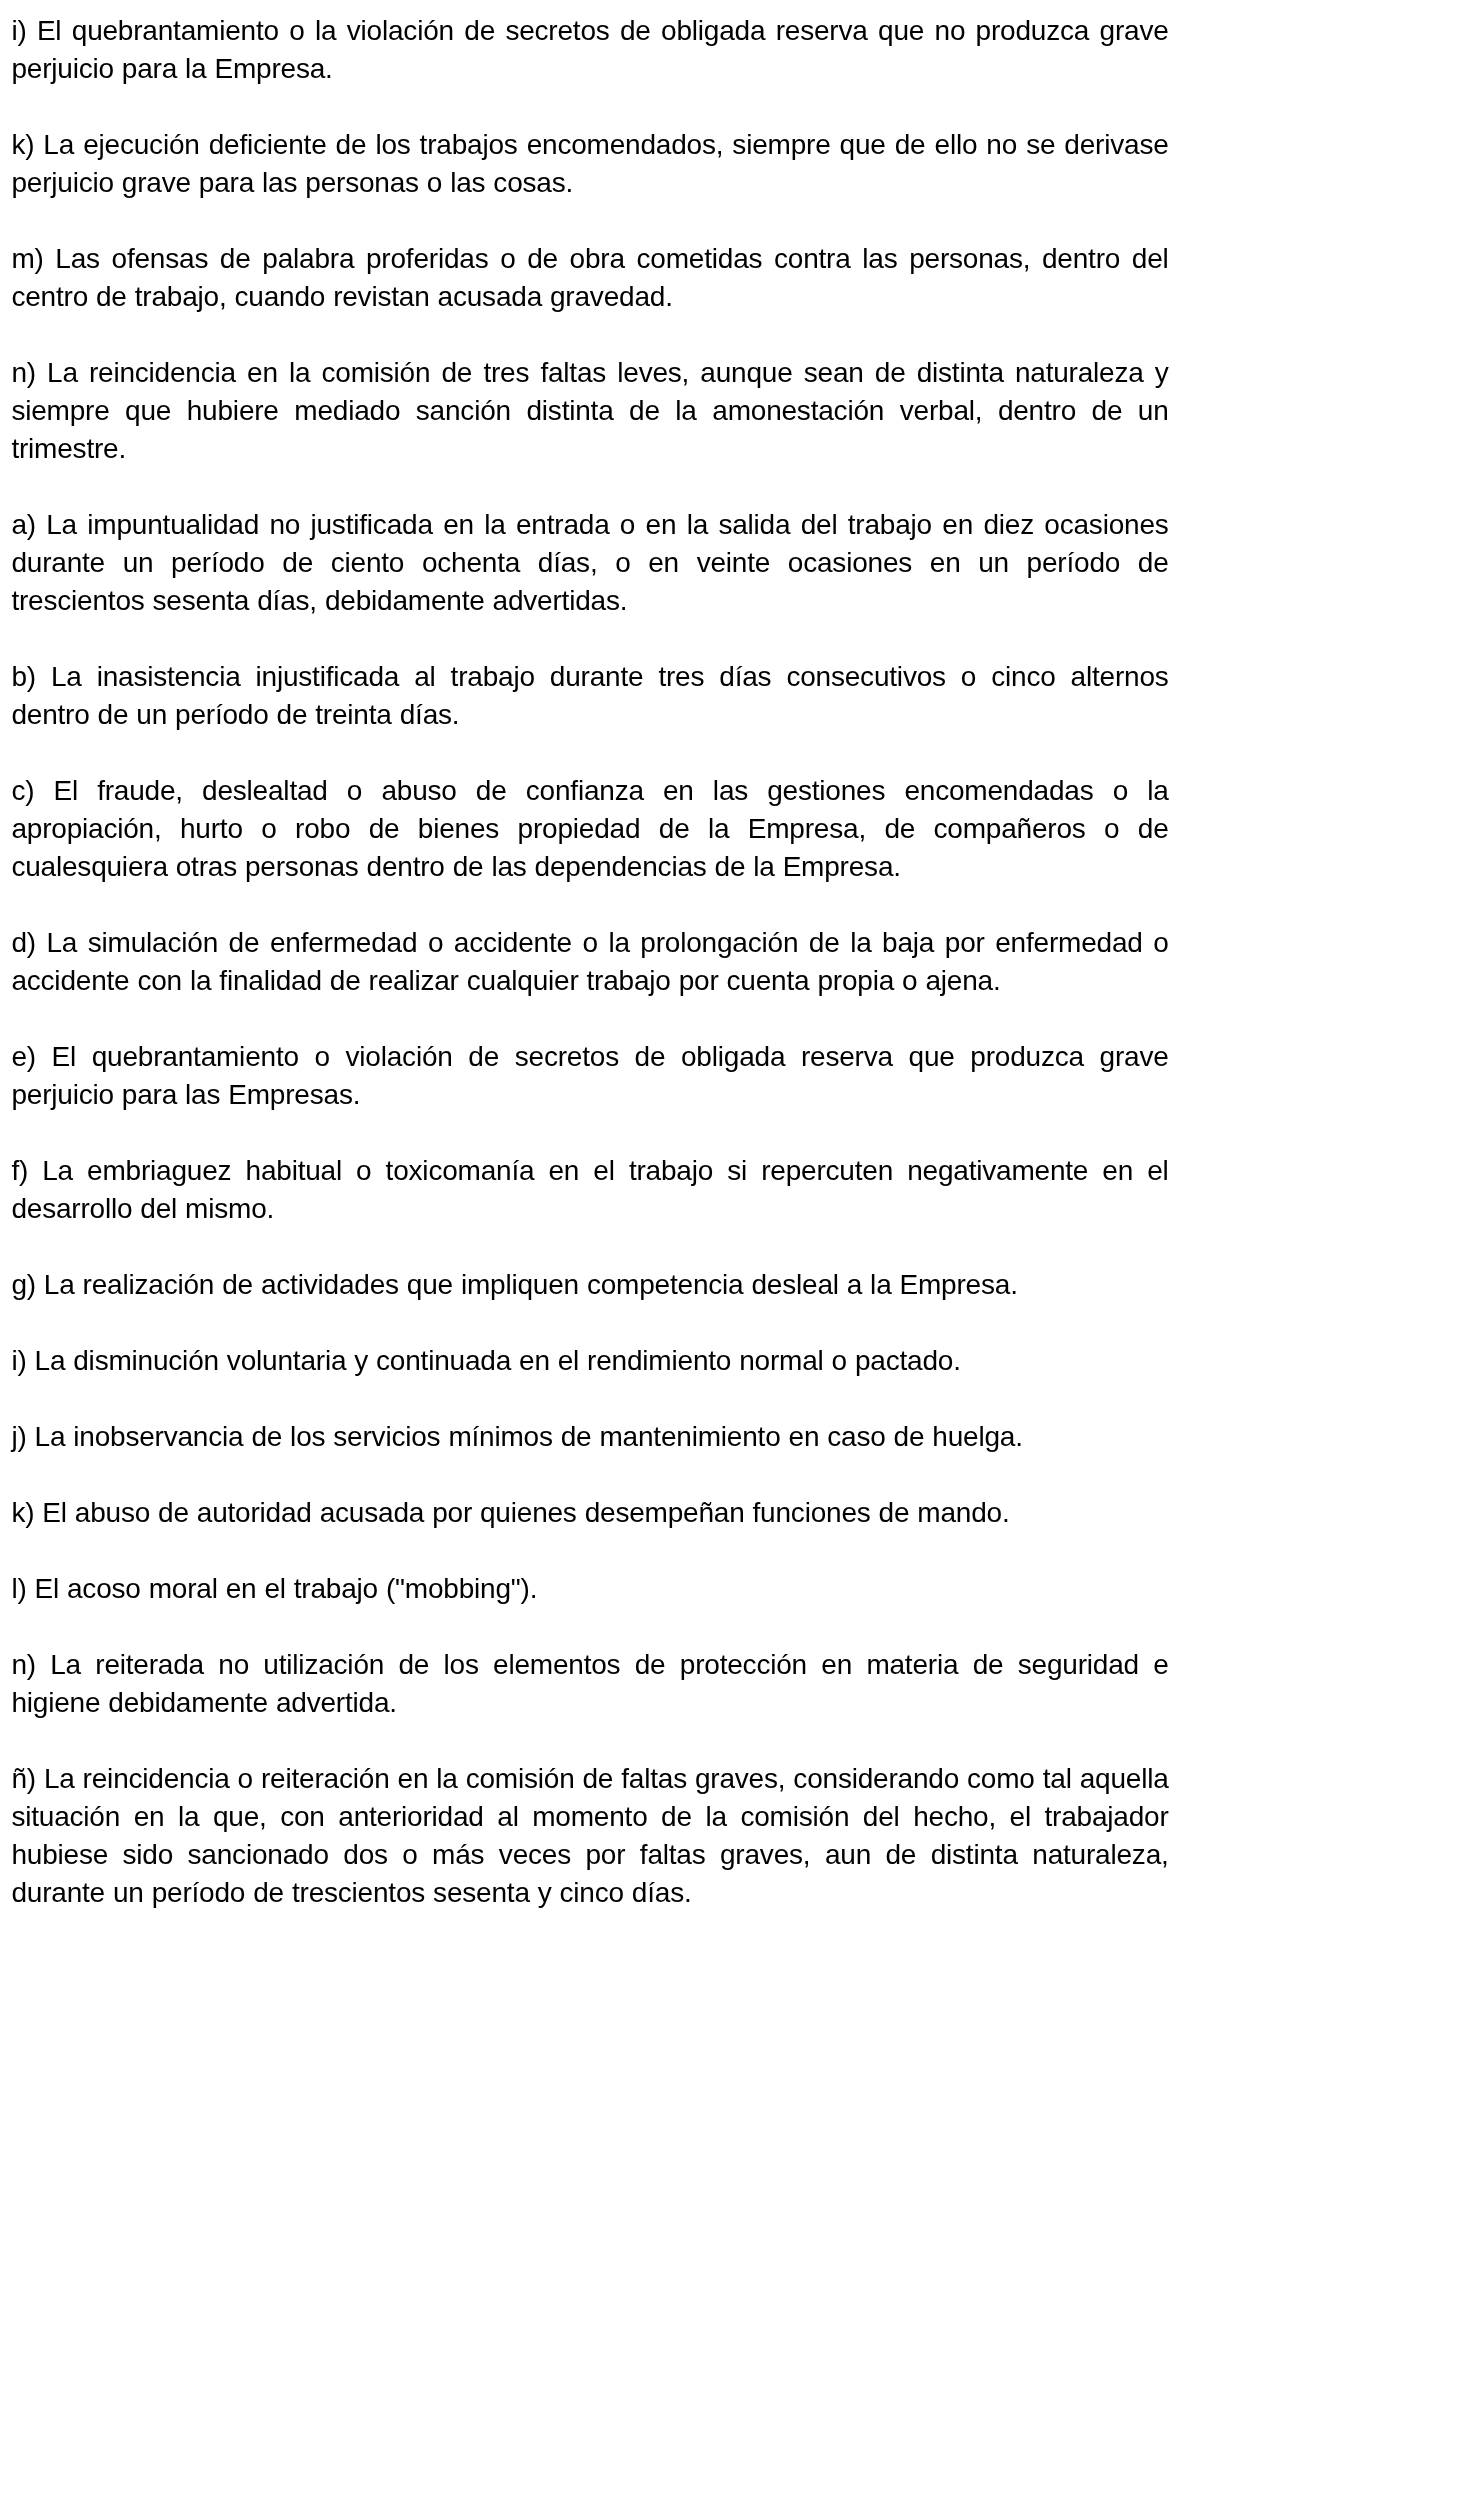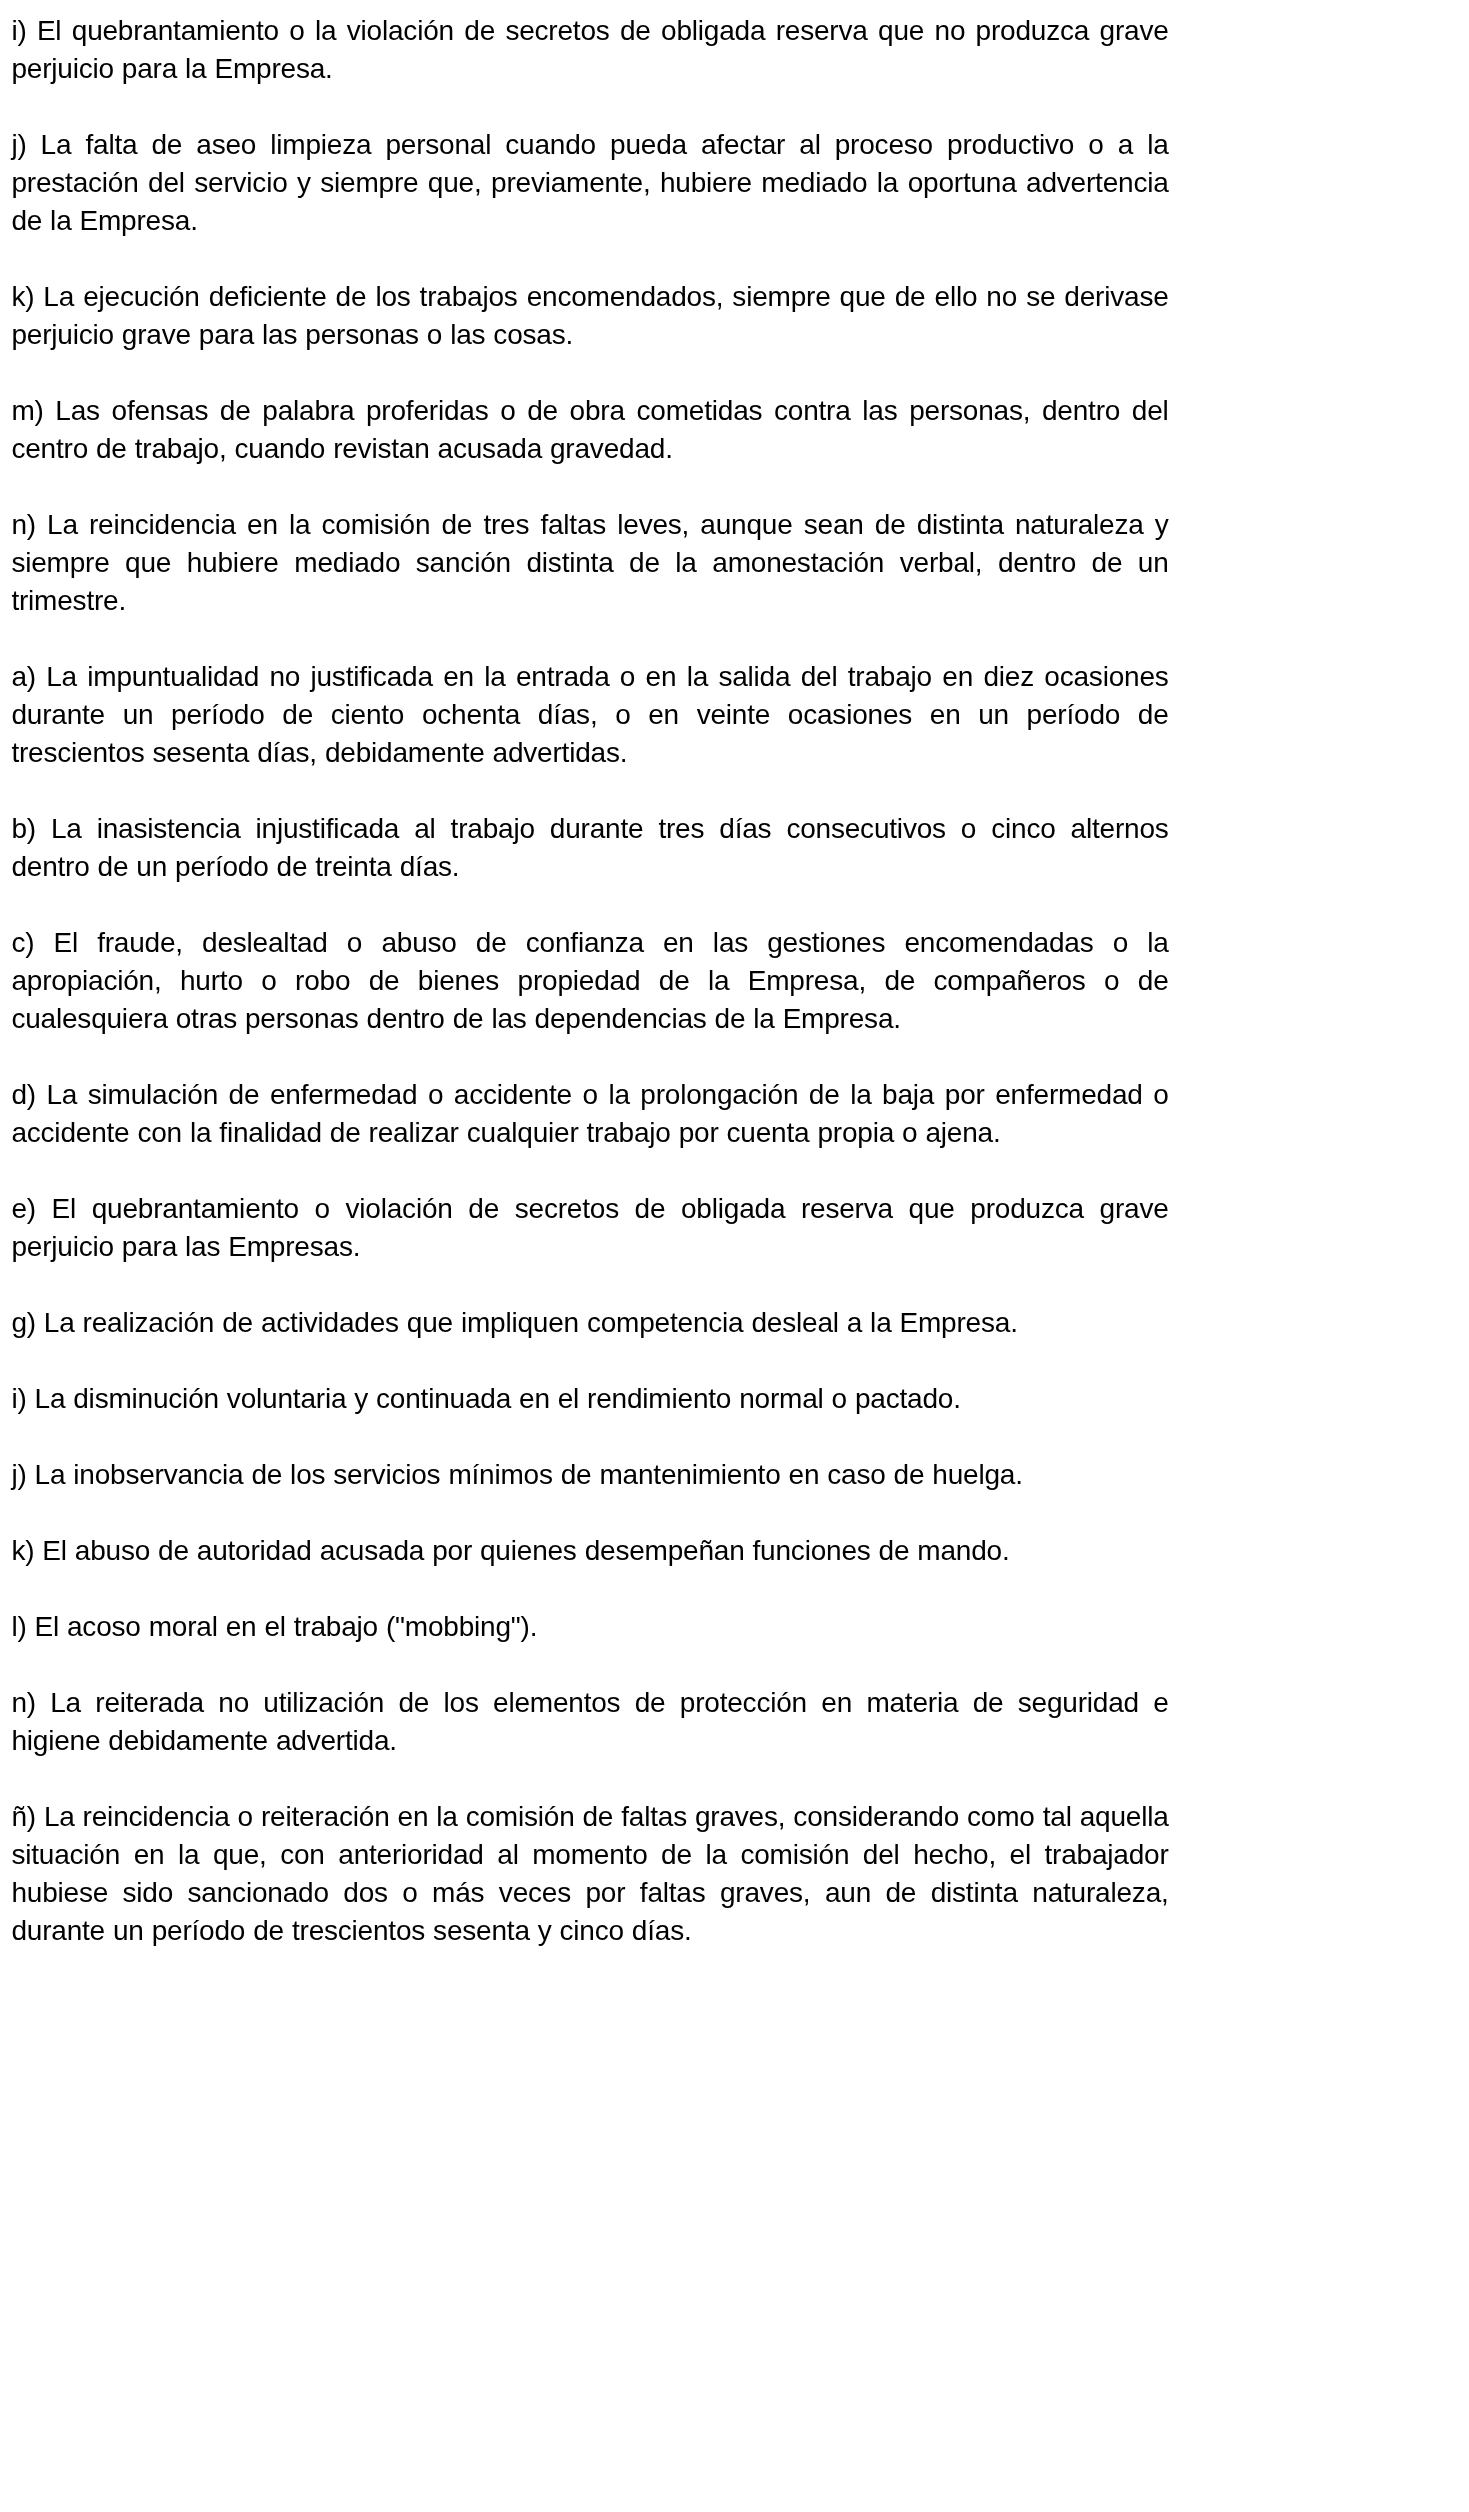--- a/index.html
+++ b/index.html
@@ -28,29 +28,29 @@
     text-align: justify;
     letter-spacing: -0.2px;
     word-spacing: 0.4px;
   }
 </style>
 </head>
 <body style="background: rgb(255, 255, 255); color: rgb(0, 0, 0);">
 
 <main class="page">
     <p class="para">i) El quebrantamiento o la violación de secretos de obligada reserva que no produzca grave perjuicio para la Empresa.</p>
-    <p class="para">j) La falta de aseo limpieza personal cuando pueda afectar al proceso productivo o a la prestación del servicio y siempre que, previamente, hubiere mediado la oportuna advertencia de la Empresa.</p>
     <p class="para">k) La ejecución deficiente de los trabajos encomendados, siempre que de ello no se derivase perjuicio grave para las personas o las cosas.</p>
     <p class="para">m) Las ofensas de palabra proferidas o de obra cometidas contra las personas, dentro del centro de trabajo, cuando revistan acusada gravedad.</p>
     <p class="para">n) La reincidencia en la comisión de tres faltas leves, aunque sean de distinta naturaleza y siempre que hubiere mediado sanción distinta de la amonestación verbal, dentro de un trimestre.</p>
     <p class="para">a) La impuntualidad no justificada en la entrada o en la salida del trabajo en diez ocasiones durante un período de ciento ochenta días, o en veinte ocasiones en un período de trescientos sesenta días, debidamente advertidas.</p>
     <p class="para">b) La inasistencia injustificada al trabajo durante tres días consecutivos o cinco alternos dentro de un período de treinta días.</p>
     <p class="para">c) El fraude, deslealtad o abuso de confianza en las gestiones encomendadas o la apropiación, hurto o robo de bienes propiedad de la Empresa, de compañeros o de cualesquiera otras personas dentro de las dependencias de la Empresa.</p>
     <p class="para">d) La simulación de enfermedad o accidente o la prolongación de la baja por enfermedad o accidente con la finalidad de realizar cualquier trabajo por cuenta propia o ajena.</p>
     <p class="para">e) El quebrantamiento o violación de secretos de obligada reserva que produzca grave perjuicio para las Empresas.</p>
+    <p class="para">f) La embriaguez habitual o toxicomanía en el trabajo si repercuten negativamente en el desarrollo del mismo.</p>
     <p class="para">g) La realización de actividades que impliquen competencia desleal a la Empresa.</p>
     <p class="para">i) La disminución voluntaria y continuada en el rendimiento normal o pactado.</p>
     <p class="para">j) La inobservancia de los servicios mínimos de mantenimiento en caso de huelga.</p>
     <p class="para">k) El abuso de autoridad acusada por quienes desempeñan funciones de mando.</p>
     <p class="para">l) El acoso moral en el trabajo ("mobbing").</p>
     <p class="para">n) La reiterada no utilización de los elementos de protección en materia de seguridad e higiene debidamente advertida.</p>
     <p class="para">ñ) La reincidencia o reiteración en la comisión de faltas graves, considerando como tal aquella situación en la que, con anterioridad al momento de la comisión del hecho, el trabajador hubiese sido sancionado dos o más veces por faltas graves, aun de distinta naturaleza, durante un período de trescientos sesenta y cinco días.</p>
   </main>
 
 

